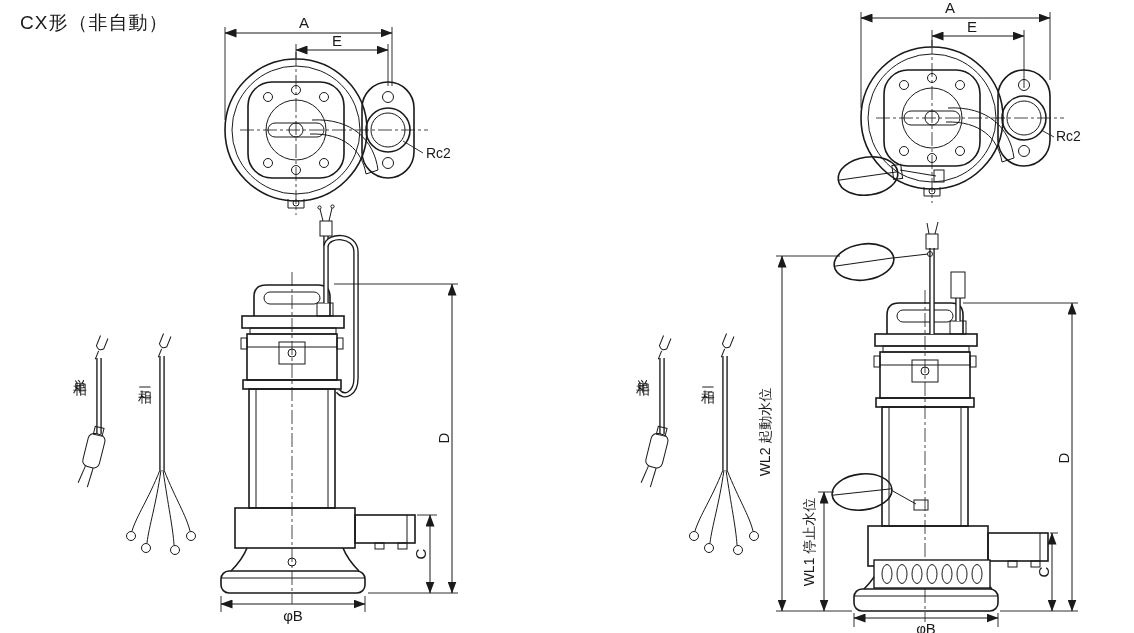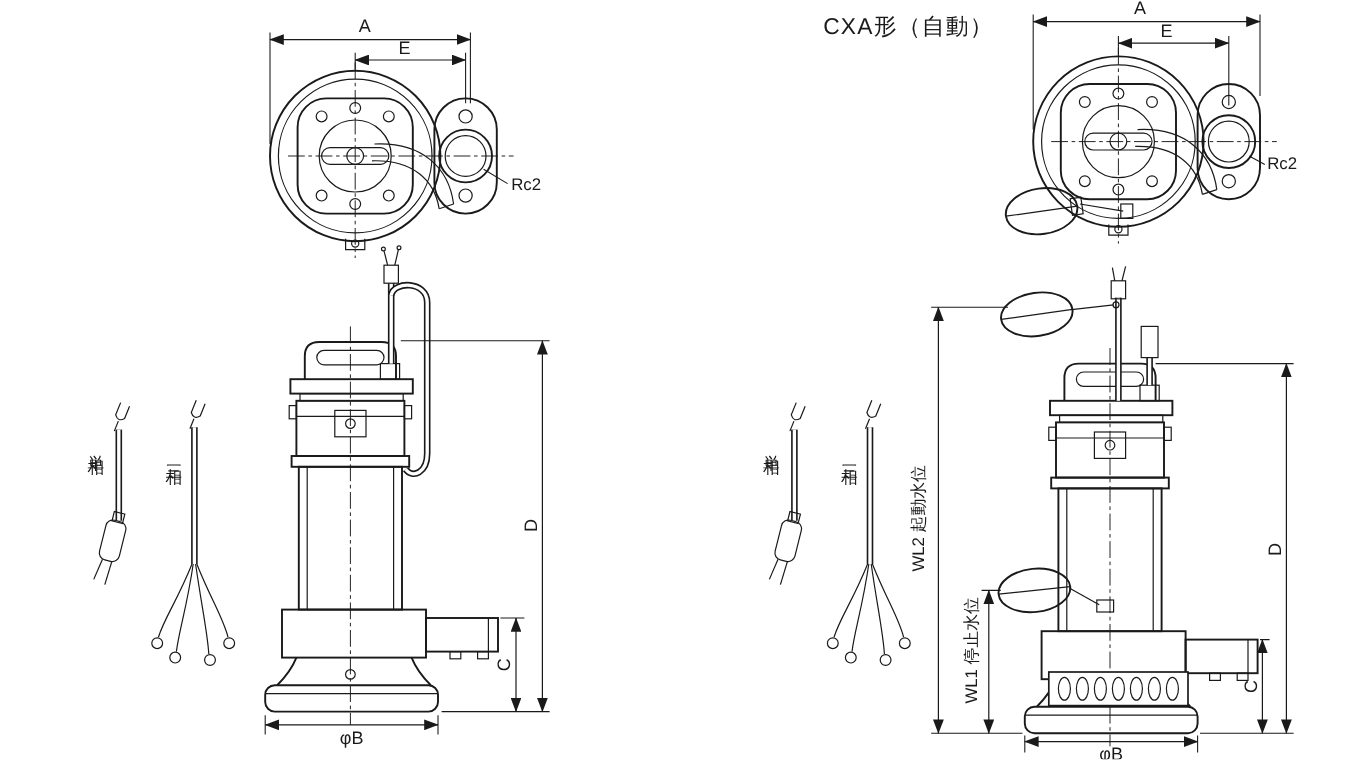--- a/index.html
+++ b/index.html
@@ -283,30 +283,30 @@
     <line class="ext" x1="840" y1="256" x2="776" y2="256"></line>
     <line class="ext" x1="852" y1="611" x2="776" y2="611"></line>
     <line class="dim" x1="782" y1="256" x2="782" y2="611"></line>
   </g>
   <g>
     <line class="ext" x1="834" y1="492" x2="818" y2="492"></line>
     <line class="dim" x1="824" y1="492" x2="824" y2="611"></line>
   </g>
 </svg>
 
+<div class="lbl title" style="left:20px;top:13px;">CX形（非自動）</div>
 <div class="lbl cx" style="left:304px;top:15px;">A</div>
 <div class="lbl cx" style="left:337px;top:33px;">E</div>
 <div class="lbl sm" style="left:426px;top:146px;">Rc2</div>
 <div class="lbl rot" style="left:444px;top:438px;">D</div>
 <div class="lbl rot" style="left:421px;top:554px;">C</div>
 <div class="lbl cx" style="left:293px;top:608px;">φB</div>
 <div class="lbl vtext" style="left:72px;top:368px;">単相</div>
 <div class="lbl vtext" style="left:137px;top:376px;">三相</div>
 
-<div class="lbl title" style="left:686px;top:13px;">CXA形（自動）</div>
 <div class="lbl cx" style="left:950px;top:0px;">A</div>
 <div class="lbl cx" style="left:972px;top:19px;">E</div>
 <div class="lbl sm" style="left:1056px;top:129px;">Rc2</div>
 <div class="lbl rot" style="left:1064px;top:458px;">D</div>
 <div class="lbl rot" style="left:1044px;top:572px;">C</div>
 <div class="lbl cx" style="left:926px;top:621px;">φB</div>
 <div class="lbl vtext" style="left:635px;top:368px;">単相</div>
 <div class="lbl vtext" style="left:700px;top:376px;">三相</div>
 <div class="lbl rot sm" style="left:766px;top:432px;">WL2 起動水位</div>
 <div class="lbl rot sm" style="left:810px;top:542px;">WL1 停止水位</div>

